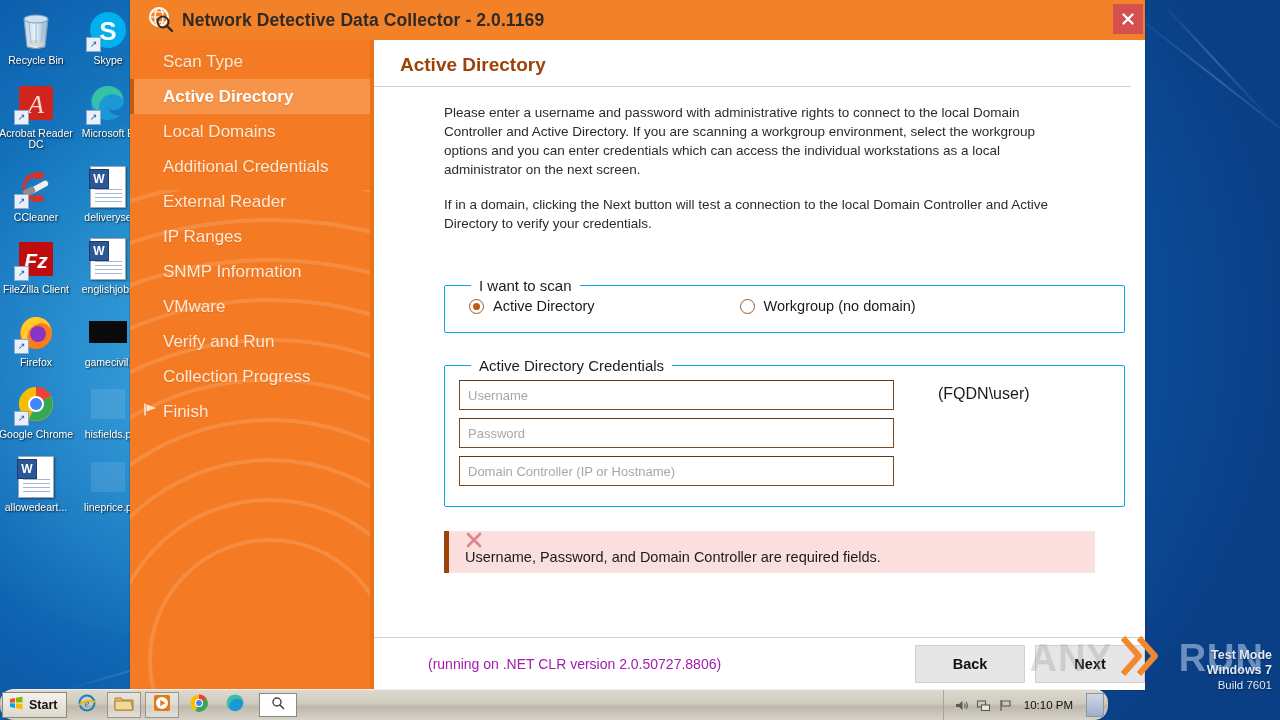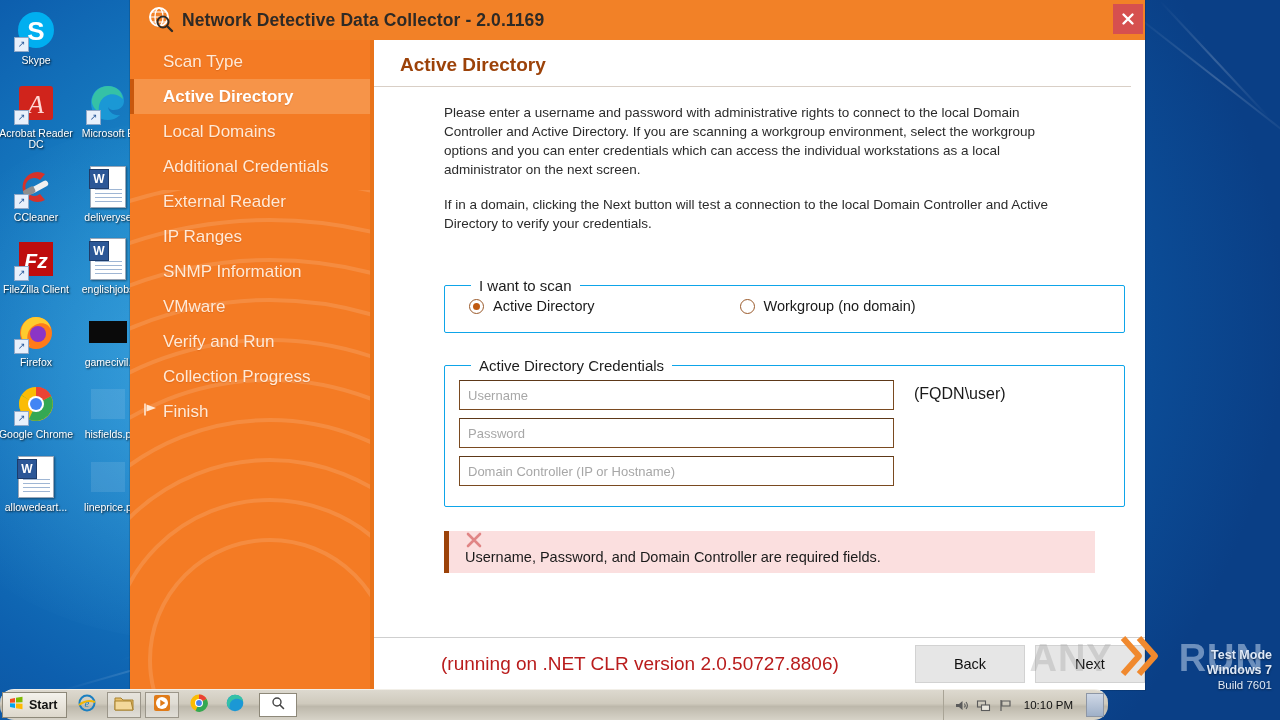--- a/index.html
+++ b/index.html
@@ -172,48 +172,48 @@
   .txtin {
     display: block; width: 100%; box-sizing: border-box;
     height: 30px; margin-bottom: 8px;
     border: 1px solid #7a4a20; border-top-color: #5d3818;
     background: #fff; padding: 0 8px;
     font-family: "Liberation Sans", sans-serif; font-size: 13px; color: #333;
     outline: none;
   }
   .txtin::placeholder { color: #a7a7a7; }
   .fqdn-hint {
-    margin-left: 20px; font-size: 16px; color: #1a1a1a; padding-top: 5px; white-space: nowrap;
+    margin-left: 44px; font-size: 16px; color: #1a1a1a; padding-top: 5px; white-space: nowrap;
   }
 
   
   #error-banner {
     margin: 24px 0 0 0; width: 630px;
     background: #fbdfdf; border-left: 5px solid #9c4209;
     height: 42px; display: flex; align-items: flex-start; padding-left: 16px; flex-direction: column;
   }
   #error-banner .x-mark { margin-right: 16px; display:flex; }
   #error-banner .msg { font-size: 14.5px; color: #1a1a1a; }
 
   
   #content-footer {
     position: relative; height: 52px; flex: 0 0 auto;
     border-top: 1px solid #cfcfcf;
     display: flex; align-items: center; justify-content: flex-end;
     padding-right: 0px;
   }
   #clr-text {
-    position: absolute; left: 67px; top: 50%; transform: translateY(-50%);
-    font-size: 19px; color: #b91c1c;
+    position: absolute; left: 54px; top: 50%; transform: translateY(-50%);
+    font-size: 14px; color: #a21caf;
   }
   .wizbtn {
     width: 110px; height: 38px; background: #e6e6e6;
     border: 1px solid #d2d2d2;
     font-family: "Liberation Sans", sans-serif; font-size: 14.5px; color: #111;
-    cursor: pointer; margin-left: 2px;
+    cursor: pointer; margin-left: 2px; font-weight: bold;
   }
   #btn-back { margin-right: 8px; }
 
   
   #anyrun-wm {
     position: absolute; right: 16px; bottom: 36px;
     display: flex; align-items: center; gap: 4px;
     pointer-events: none; z-index: 5;
   }
   #anyrun-wm .any {
@@ -279,20 +279,38 @@
   <div class="glow" style="left:-120px; top:120px; width:620px; height:520px;"></div>
   <div class="streak" style="left:1130px; top:10px; width:220px; transform: rotate(38deg);"></div>
   <div class="streak" style="left:1160px; top:0px; width:160px; transform: rotate(47deg);"></div>
   <div class="streak" style="left:120px; top:660px; width:280px; transform: rotate(-22deg);"></div>
   <div class="streak" style="left:60px; top:690px; width:200px; transform: rotate(-16deg);"></div>
 </div>
 
 <div id="icon-grid">
 
   <div class="icon-row">
+    <div class="desk-icon">
+      <div class="glyph">
+        <svg width="40" height="42" viewBox="0 0 40 42">
+          <defs>
+              <linearGradient id="rb" x1="0" y1="0" x2="1" y2="0">
+            <stop offset="0%" stop-color="#b9cfe4"></stop>
+                <stop offset="45%" stop-color="#e8f2fa"></stop>
+                <stop offset="100%" stop-color="#8fb0cd"></stop>
+          </linearGradient>
+            </defs>
+          <path d="M8 10 L32 10 L29 38 Q20 41 11 38 Z" fill="url(#rb)" stroke="#7c9ab5" stroke-width="1"></path>
+          <ellipse cx="20" cy="10" rx="12" ry="4" fill="#cfe2f2" stroke="#7c9ab5"></ellipse>
+          <ellipse cx="20" cy="34" rx="8" ry="3" fill="#d9d4c9" opacity=".8"></ellipse>
+          <path d="M13 14 L15 34 M20 14 L20 34 M27 14 L25 34" stroke="#9dbcd6" stroke-width="1" fill="none"></path>
+        </svg>
+      </div>
+      <div class="lbl">Recycle Bin</div>
+    </div>
 
     <div class="desk-icon">
       <div class="glyph">
         <svg width="42" height="42" viewBox="0 0 42 42">
           <circle cx="21" cy="21" r="18" fill="#00aff0"></circle>
           <text x="21" y="31" font-family="Liberation Sans, sans-serif" font-size="26" font-weight="bold" fill="#fff" text-anchor="middle">S</text>
         </svg>
         <span class="shortcut-arrow">↗</span>
       </div>
       <div class="lbl">Skype</div>

